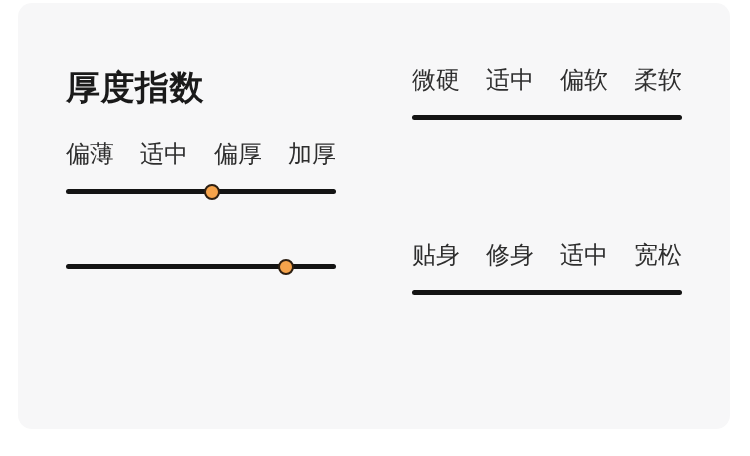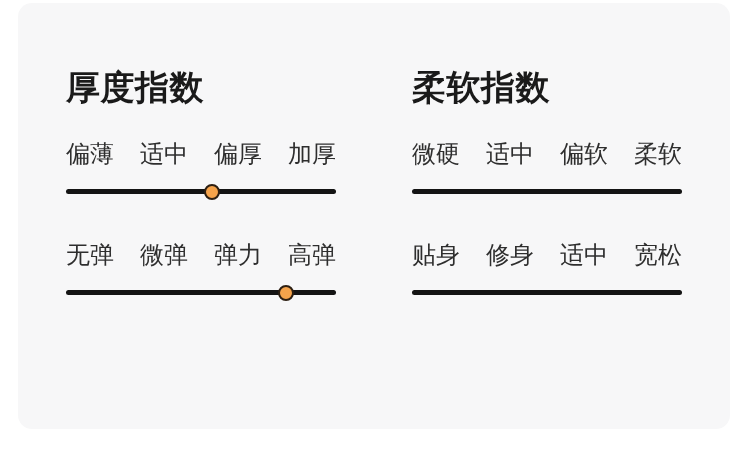--- a/index.html
+++ b/index.html
@@ -84,39 +84,32 @@
           <span>适中</span>
           <span>偏厚</span>
           <span>加厚</span>
         </div>
         <div class="slider-track">
           <span class="slider-dot" style="left: 146px;"></span>
         </div>
       </section>
 
       <section class="panel">
-        <h2 class="panel-title">柔软指数</h2>
         <div class="option-row">
           <span>微硬</span>
           <span>适中</span>
           <span>偏软</span>
           <span>柔软</span>
         </div>
         <div class="slider-track">
           
         </div>
       </section>
 
       <section class="panel">
-        <div class="option-row">
-          <span>无弹</span>
-          <span>微弹</span>
-          <span>弹力</span>
-          <span>高弹</span>
-        </div>
         <div class="slider-track">
           <span class="slider-dot" style="left: 220px;"></span>
         </div>
       </section>
 
       <section class="panel">
         <div class="option-row">
           <span>贴身</span>
           <span>修身</span>
           <span>适中</span>

